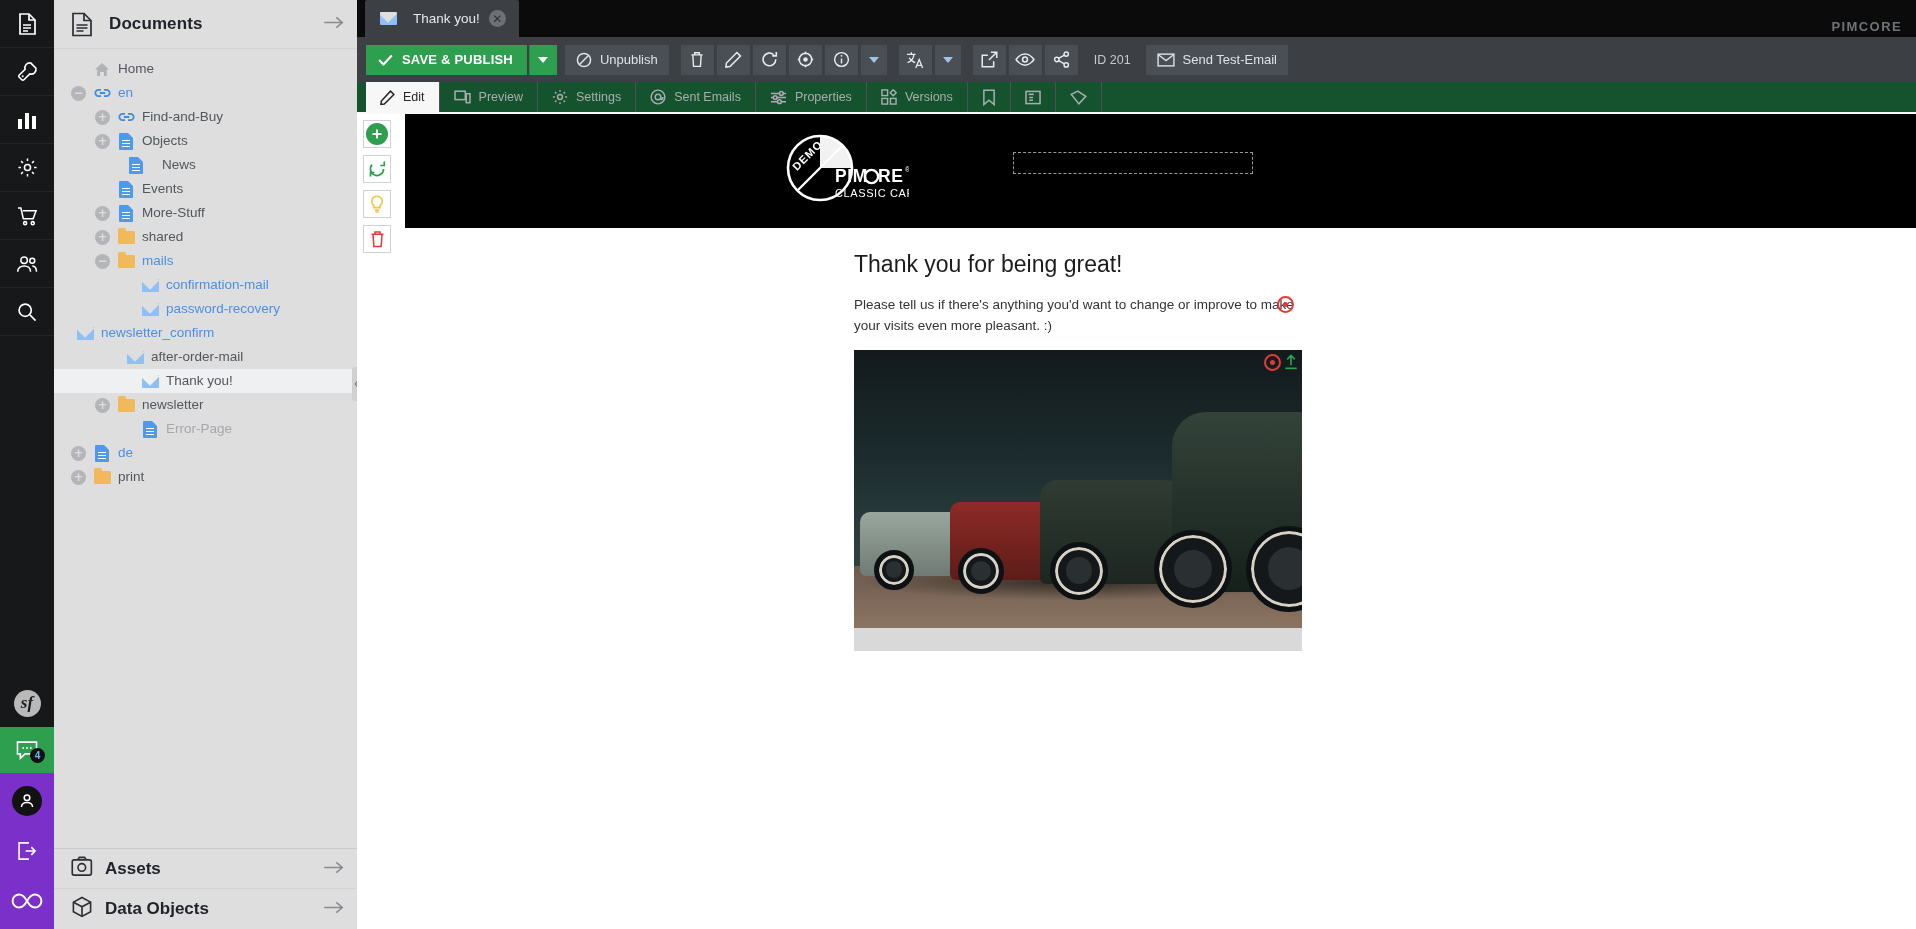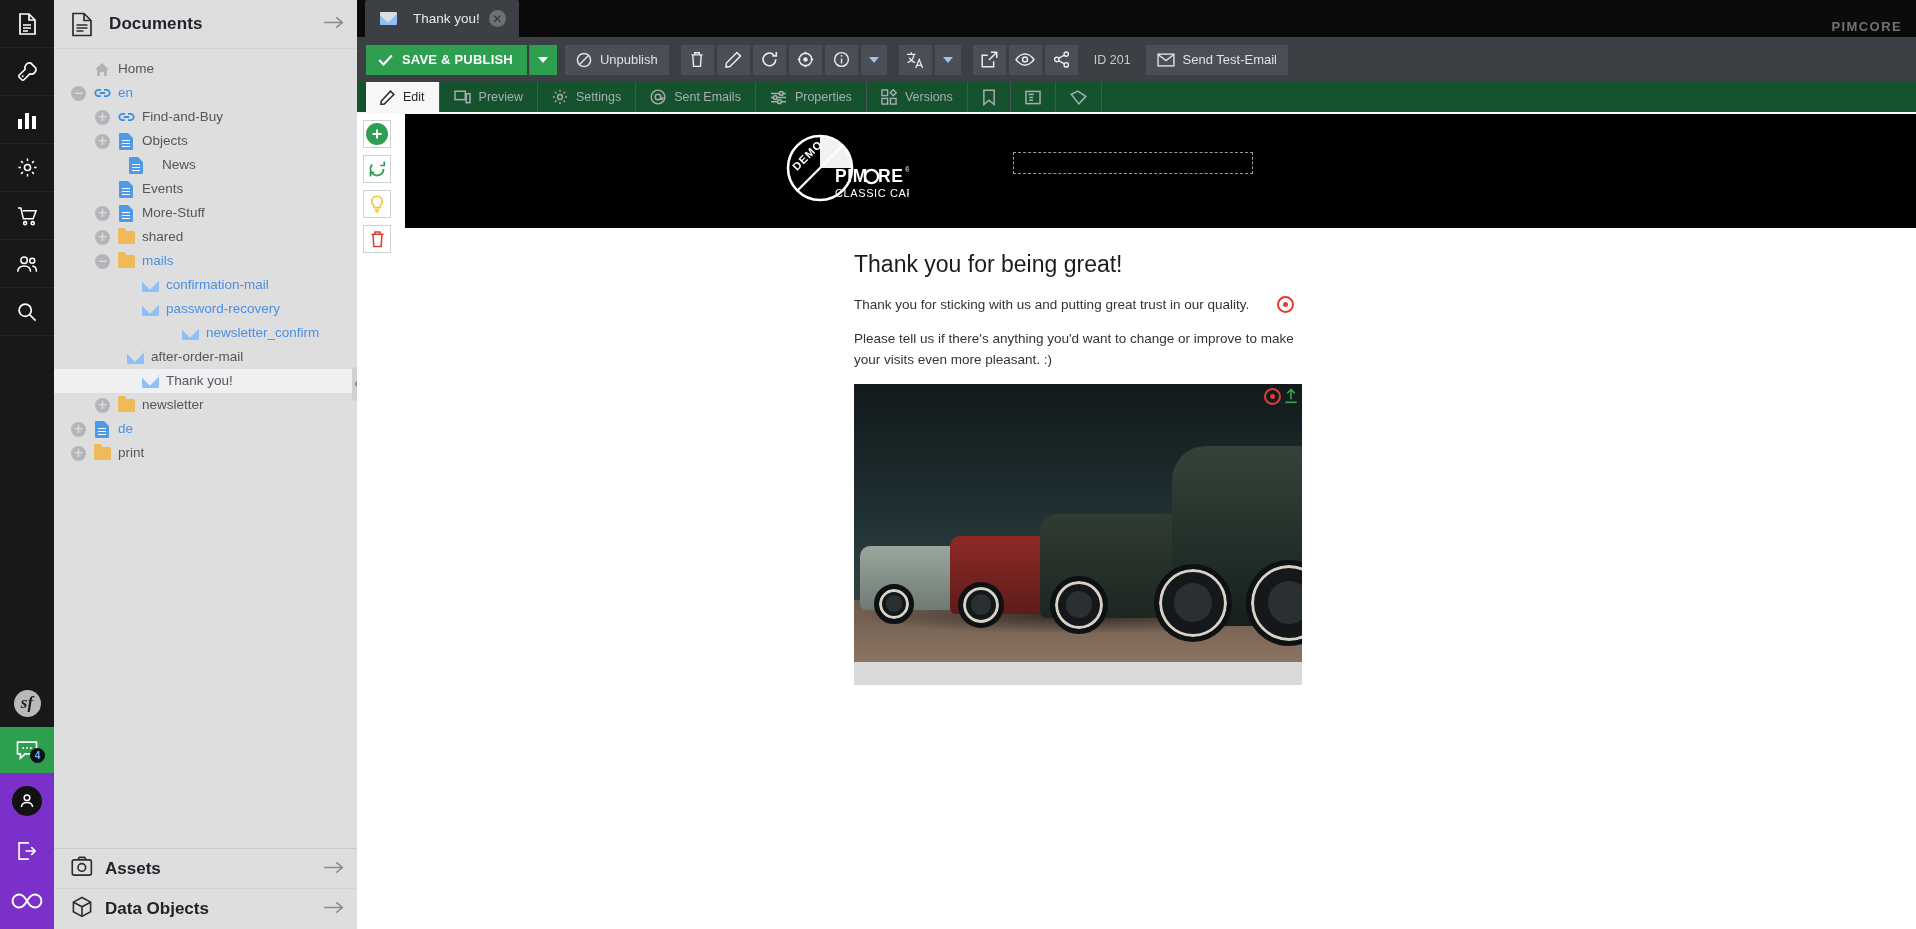--- a/index.html
+++ b/index.html
@@ -518,21 +518,21 @@
           </span>
           <span class="nlabel link">confirmation-mail</span>
         </div>
         <div class="node" style="padding-left: 65px;">
           <span class="exp hidden">+</span>
           <span class="nicon">
             <span class="ic-mail"></span>
           </span>
           <span class="nlabel link">password-recovery</span>
         </div>
-        <div class="node" style="padding-left: 65px; margin-left: 40px;">
+        <div class="node" style="">
           <span class="exp hidden">+</span>
           <span class="nicon">
             <span class="ic-mail"></span>
           </span>
           <span class="nlabel link">newsletter_confirm</span>
         </div>
         <div class="node" style="padding-left: 50px;">
           <span class="exp hidden">+</span>
           <span class="nicon">
             <span class="ic-mail"></span>
@@ -545,20 +545,27 @@
             <span class="ic-mail sel-bg"></span>
           </span>
           <span class="nlabel">Thank you!</span>
         </div>
         <div class="node" style="padding-left: 41px;">
           <span class="exp">+</span>
           <span class="nicon">
             <span class="ic-folder"></span>
           </span>
           <span class="nlabel">newsletter</span>
+        </div>
+        <div class="node" style="padding-left: 65px;">
+          <span class="exp hidden">+</span>
+          <span class="nicon">
+            <span class="ic-page"></span>
+          </span>
+          <span class="nlabel muted">Error-Page</span>
         </div>
         <div class="node" style="padding-left: 17px;">
           <span class="exp">+</span>
           <span class="nicon">
             <span class="ic-page"></span>
           </span>
           <span class="nlabel link">de</span>
         </div>
         <div class="node" style="padding-left: 17px;">
           <span class="exp">+</span>
@@ -852,21 +859,20 @@
             </div>
             <div class="dashed-box"></div>
           </div>
 
           <div class="mail-content">
             <div class="mc-pad">
               <h1 class="mail-h1">Thank you for being great!</h1>
               <h2 class="mail-h2">
                 <span class="marker h2m"></span>
               </h2>
-              <p class="mail-p">Thank you for sticking with us and putting great trust in our quality.</p>
               <p class="mail-p">Please tell us if there's anything you'd want to change or improve to make your visits even more pleasant. :)</p>
             </div>
 
             <div class="photo-wrap">
               <div class="photo">
                 <div class="sky"></div>
                 <div class="ground"></div>
                 <div class="shadow-blur"></div>
 
                 <div class="car" style="left:6px;width:120px;height:64px;background:linear-gradient(180deg,#9aa79e,#6e7a73);bottom:52px;"></div>

